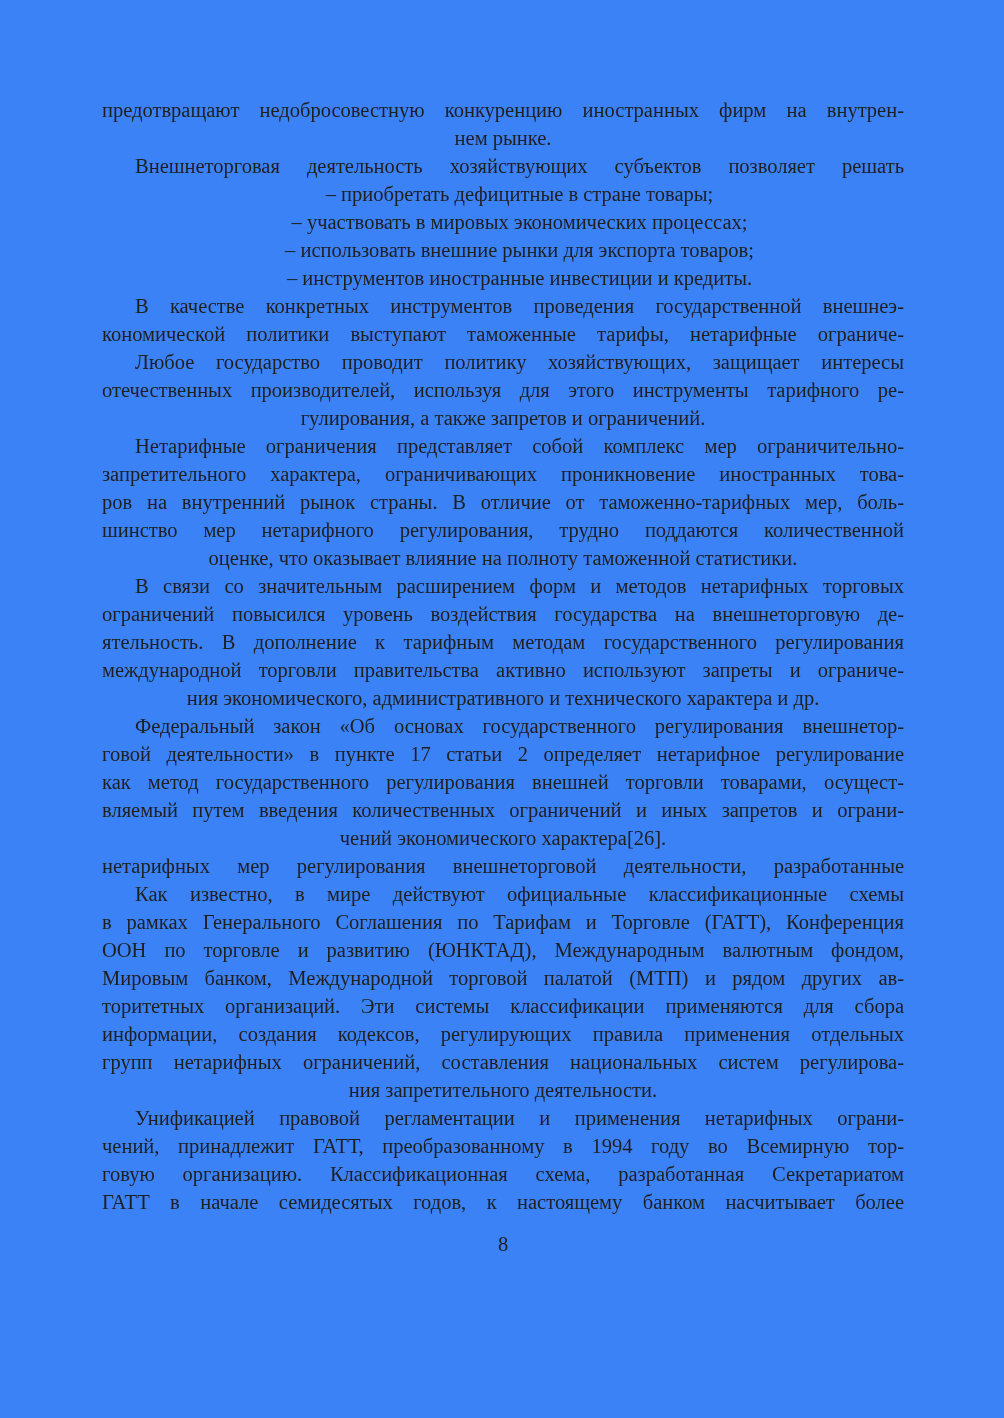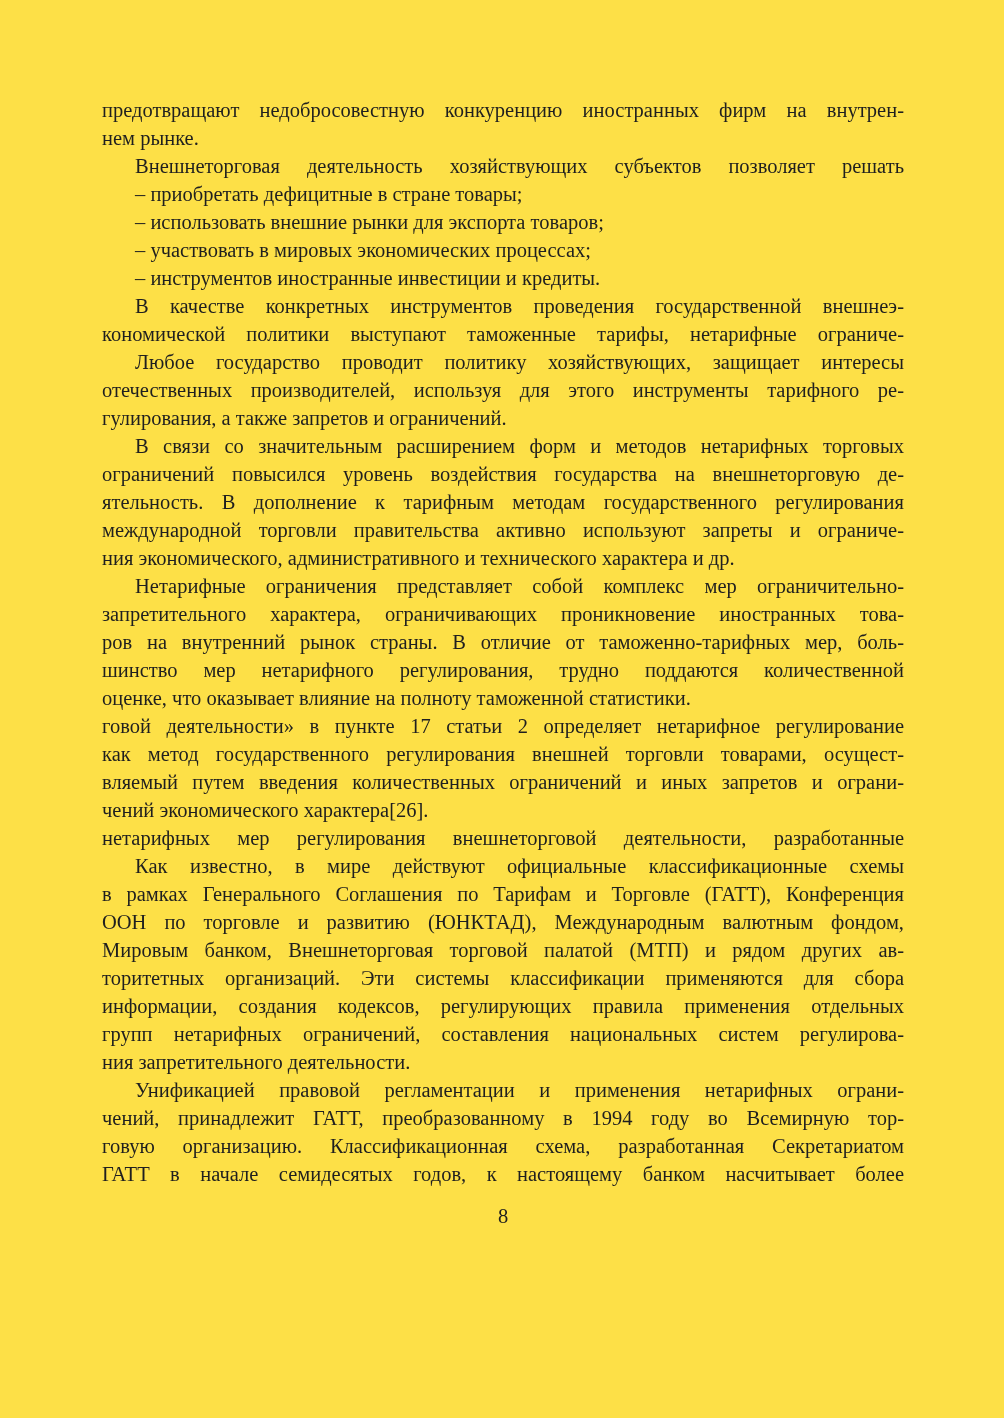--- a/index.html
+++ b/index.html
@@ -4,21 +4,21 @@
 <style>
   html, body {
     margin: 0;
     padding: 0;
     background: #ffffff;
   }
   .page {
     position: relative;
     width: 1004px;
     height: 1418px;
-    background: #fde047;
+    background: #3b82f6;
     box-sizing: border-box;
     padding: 96px 100px 0 102px;
     font-family: "Liberation Serif", "DejaVu Serif", serif;
     color: #1f1f1f;
     overflow: hidden;
   }
   .text-block {
     width: 100%;
   }
   .para {
@@ -30,21 +30,21 @@
     height: 28px;
     overflow: hidden;
     white-space: normal;
   }
   .line.just {
     text-align: justify;
     text-align-last: justify;
     text-justify: inter-word;
   }
   .line.last {
-    text-align: left;
+    text-align: center;
   }
   .line.indent {
     text-indent: 33px;
   }
   .page-number {
     margin-top: 14px;
     text-align: center;
     font-size: 20.5px;
     line-height: 28px;
     color: #1f1f1f;
@@ -59,63 +59,64 @@
         <div class="line just">предотвращают недобросовестную конкуренцию иностранных фирм на внутрен-</div>
         <div class="line last">нем рынке.</div>
       </div>
       <div class="para">
         <div class="line just indent">Внешнеторговая деятельность хозяйствующих субъектов позволяет решать</div>
       </div>
       <div class="para">
         <div class="line last indent">– приобретать дефицитные в стране товары;</div>
       </div>
       <div class="para">
-        <div class="line last indent">– использовать внешние рынки для экспорта товаров;</div>
+        <div class="line last indent">– участвовать в мировых экономических процессах;</div>
       </div>
       <div class="para">
-        <div class="line last indent">– участвовать в мировых экономических процессах;</div>
+        <div class="line last indent">– использовать внешние рынки для экспорта товаров;</div>
       </div>
       <div class="para">
         <div class="line last indent">– инструментов иностранные инвестиции и кредиты.</div>
       </div>
       <div class="para">
         <div class="line just indent">В качестве конкретных инструментов проведения государственной внешнеэ-</div>
         <div class="line just">кономической политики выступают таможенные тарифы, нетарифные ограниче-</div>
       </div>
       <div class="para">
         <div class="line just indent">Любое государство проводит политику хозяйствующих, защищает интересы</div>
         <div class="line just">отечественных производителей, используя для этого инструменты тарифного ре-</div>
         <div class="line last">гулирования, а также запретов и ограничений.</div>
       </div>
       <div class="para">
+        <div class="line just indent">Нетарифные ограничения представляет собой комплекс мер ограничительно-</div>
+        <div class="line just">запретительного характера, ограничивающих проникновение иностранных това-</div>
+        <div class="line just">ров на внутренний рынок страны. В отличие от таможенно-тарифных мер, боль-</div>
+        <div class="line just">шинство мер нетарифного регулирования, трудно поддаются количественной</div>
+        <div class="line last">оценке, что оказывает влияние на полноту таможенной статистики.</div>
+      </div>
+      <div class="para">
         <div class="line just indent">В связи со значительным расширением форм и методов нетарифных торговых</div>
         <div class="line just">ограничений повысился уровень воздействия государства на внешнеторговую де-</div>
         <div class="line just">ятельность. В дополнение к тарифным методам государственного регулирования</div>
         <div class="line just">международной торговли правительства активно используют запреты и ограниче-</div>
         <div class="line last">ния экономического, административного и технического характера и др.</div>
       </div>
       <div class="para">
-        <div class="line just indent">Нетарифные ограничения представляет собой комплекс мер ограничительно-</div>
-        <div class="line just">запретительного характера, ограничивающих проникновение иностранных това-</div>
-        <div class="line just">ров на внутренний рынок страны. В отличие от таможенно-тарифных мер, боль-</div>
-        <div class="line just">шинство мер нетарифного регулирования, трудно поддаются количественной</div>
-        <div class="line last">оценке, что оказывает влияние на полноту таможенной статистики.</div>
-      </div>
-      <div class="para">
+        <div class="line just indent">Федеральный закон «Об основах государственного регулирования внешнетор-</div>
         <div class="line just">говой деятельности» в пункте 17 статьи 2 определяет нетарифное регулирование</div>
         <div class="line just">как метод государственного регулирования внешней торговли товарами, осущест-</div>
         <div class="line just">вляемый путем введения количественных ограничений и иных запретов и ограни-</div>
         <div class="line last">чений экономического характера[26].</div>
       </div>
       <div class="para">
         <div class="line just">нетарифных мер регулирования внешнеторговой деятельности, разработанные</div>
         <div class="line just indent">Как известно, в мире действуют официальные классификационные схемы</div>
         <div class="line just">в рамках Генерального Соглашения по Тарифам и Торговле (ГАТТ), Конференция</div>
         <div class="line just">ООН по торговле и развитию (ЮНКТАД), Международным валютным фондом,</div>
-        <div class="line just">Мировым банком, Внешнеторговая торговой палатой (МТП) и рядом других ав-</div>
+        <div class="line just">Мировым банком, Международной торговой палатой (МТП) и рядом других ав-</div>
         <div class="line just">торитетных организаций. Эти системы классификации применяются для сбора</div>
         <div class="line just">информации, создания кодексов, регулирующих правила применения отдельных</div>
         <div class="line just">групп нетарифных ограничений, составления национальных систем регулирова-</div>
         <div class="line last">ния запретительного деятельности.</div>
       </div>
       <div class="para">
         <div class="line just indent">Унификацией правовой регламентации и применения нетарифных ограни-</div>
         <div class="line just">чений, принадлежит ГАТТ, преобразованному в 1994 году во Всемирную тор-</div>
         <div class="line just">говую организацию. Классификационная схема, разработанная Секретариатом</div>
         <div class="line just">ГАТТ в начале семидесятых годов, к настоящему банком насчитывает более</div>

